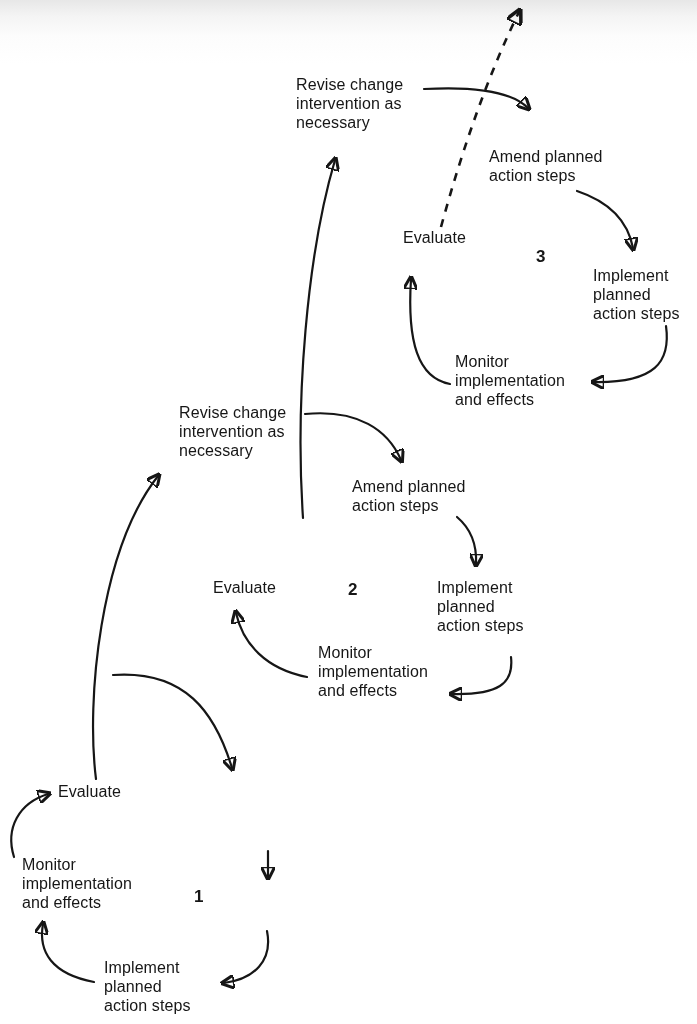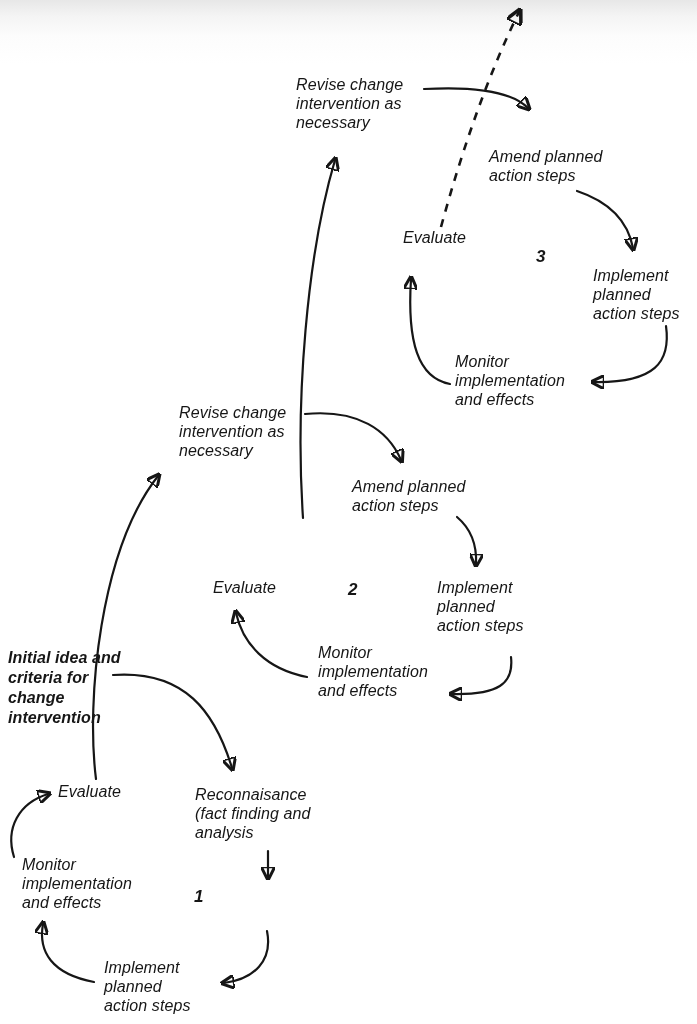--- a/index.html
+++ b/index.html
@@ -7,21 +7,20 @@
     width: 697px; height: 1024px;
     font-family: "Liberation Sans", "DejaVu Sans", sans-serif;
     overflow: hidden;
     background: #fff;
   }
   .canvas {
     position: relative;
     width: 697px; height: 968px;
     background: linear-gradient(180deg, #e7e7e7 0px, #f4f4f4 16px, #fcfcfc 36px, #ffffff 64px, #ffffff 100%);
     color: var(--ink, #161616);
-    font-style: italic;
   }
   .arrows {
     position: absolute; left: 0; top: 0;
   }
   .arrows path { fill: none; stroke: var(--ink, #161616); stroke-width: 2.2; stroke-linecap: round; }
   .arrows path.dashed { stroke-dasharray: 8 8; stroke-width: 2.6; stroke-linecap: butt; }
   .lbl {
     position: absolute;
     font-size: 16px;
     line-height: 19px;
@@ -85,29 +84,22 @@
 action steps</div>
   <div class="lbl" style="left:213px; top:578px">Evaluate</div>
   <div class="lbl num" style="left:348px; top:580px">2</div>
   <div class="lbl" style="left:437px; top:578px">Implement
 planned
 action steps</div>
   <div class="lbl" style="left:318px; top:643px">Monitor
 implementation
 and effects</div>
 
-  <div class="lbl bold initial" style="left:8px; top:648px">Initial idea and
-criteria for
-change
-intervention</div>
 
   <div class="lbl" style="left:58px; top:782px">Evaluate</div>
-  <div class="lbl" style="left:195px; top:785px">Reconnaisance
-(fact finding and
-analysis</div>
   <div class="lbl num" style="left:194px; top:887px">1</div>
   <div class="lbl" style="left:22px; top:855px">Monitor
 implementation
 and effects</div>
   <div class="lbl" style="left:104px; top:958px">Implement
 planned
 action steps</div>
 
 </div>
 

